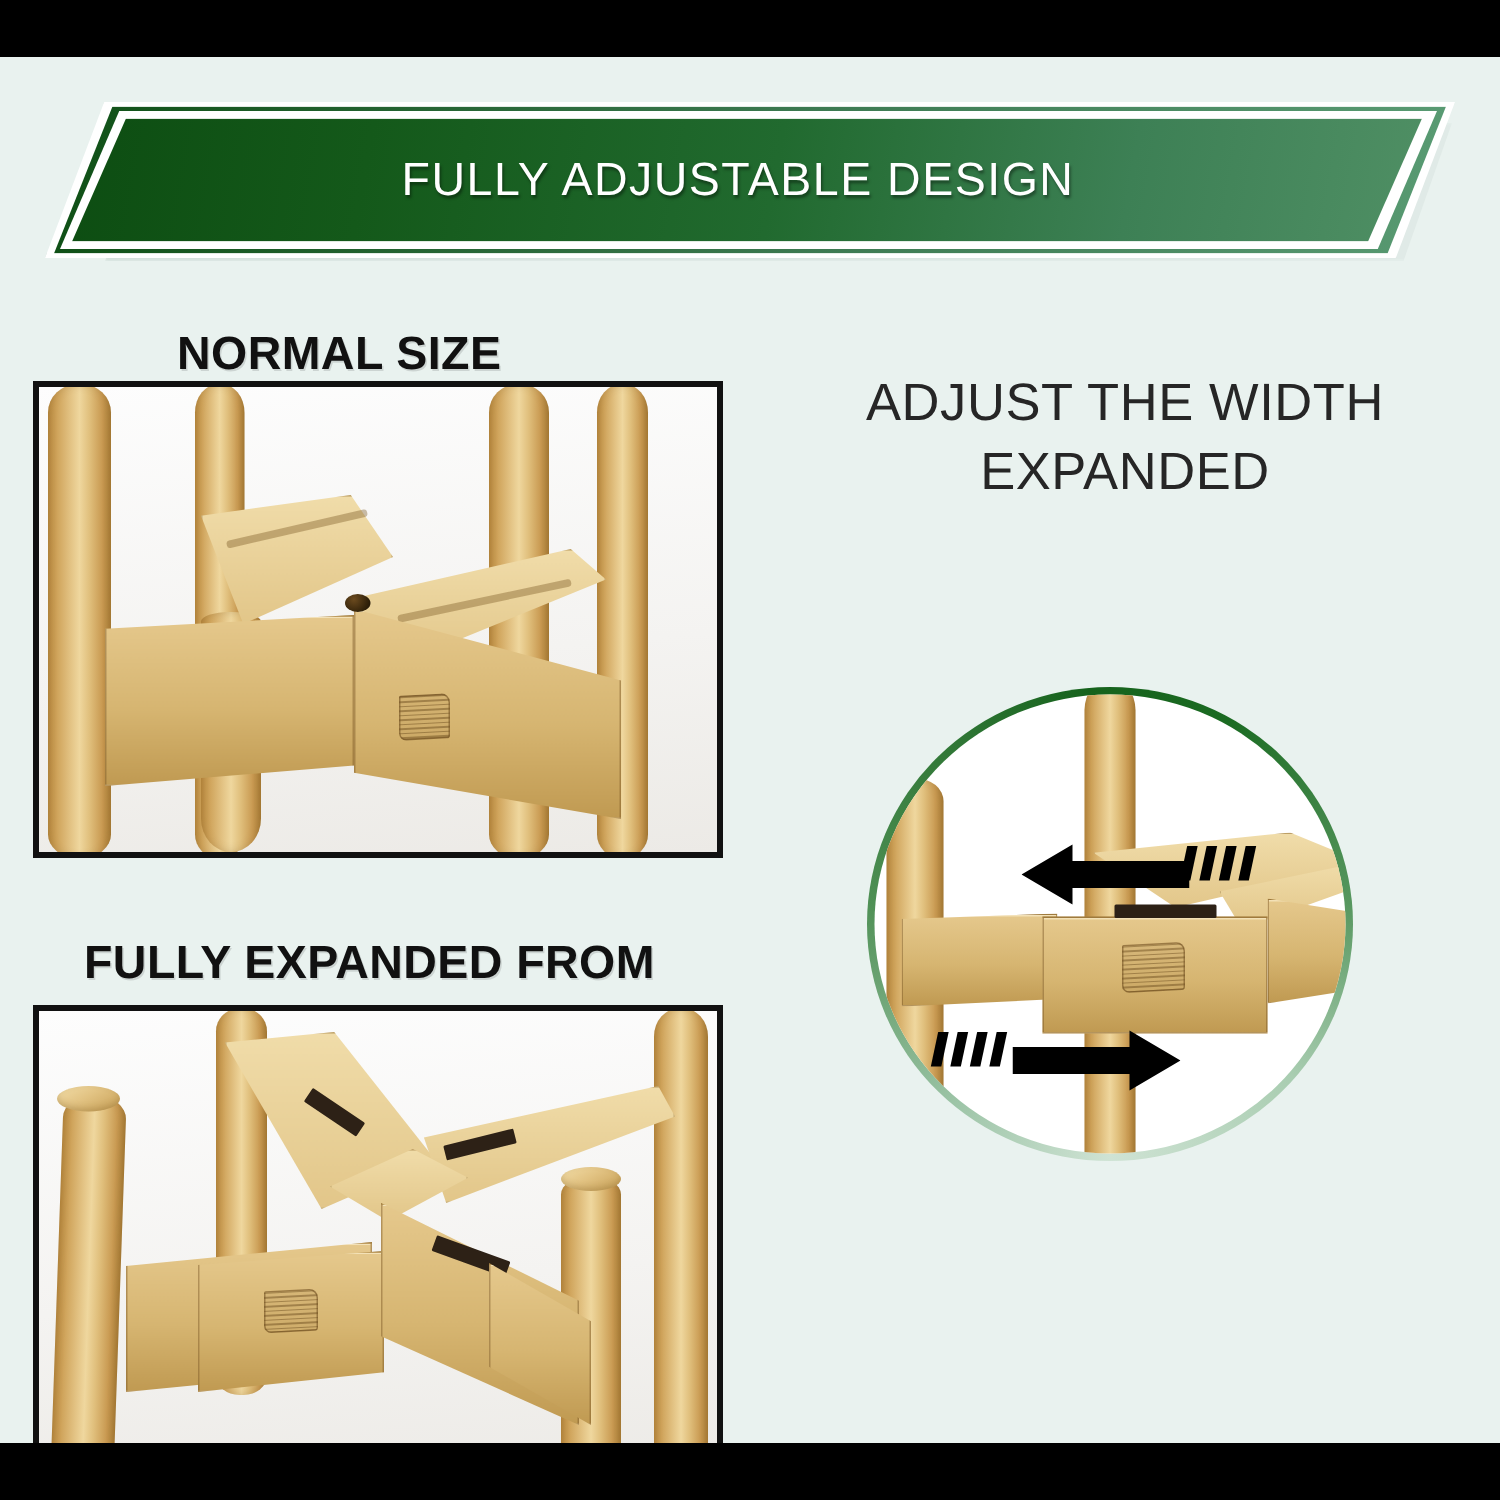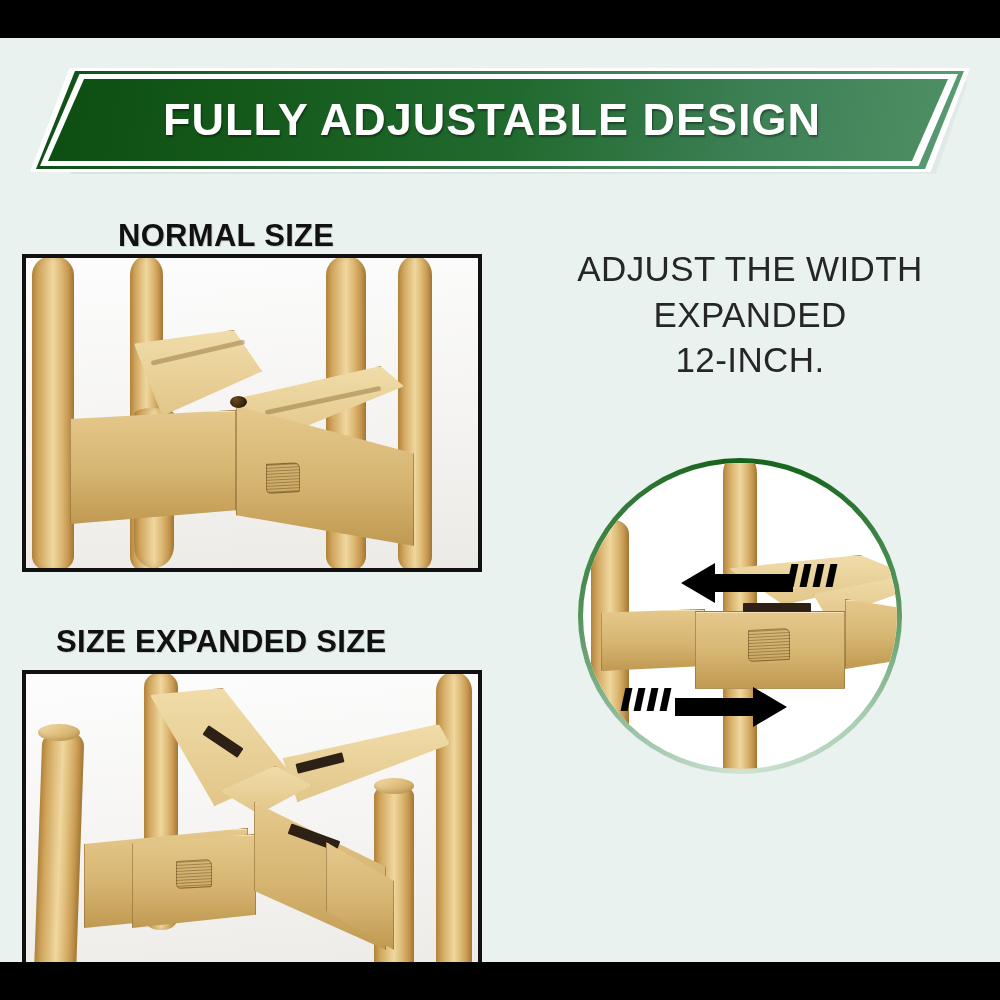--- a/index.html
+++ b/index.html
@@ -102,22 +102,22 @@
         #4f8f64 100%);
     clip-path: polygon(4.0% 0%, 100% 0%, 96.0% 100%, 0% 100%);
     display: flex;
     align-items: center;
     justify-content: center;
   }
 
   .banner-title {
     color: #ffffff;
     font-family: "Liberation Sans Narrow", "Liberation Sans", sans-serif;
-    font-weight: 700;
-    font-size: 45px;
+    font-weight: 400;
+    font-size: 31px;
     letter-spacing: 1.0px;
     white-space: nowrap;
     text-shadow: 1px 2px 2px rgba(0,0,0,.40);
     transform: translateX(-6px);
   }
 
   
   .sec-label {
     position: absolute;
     font-weight: 700;
@@ -309,21 +309,21 @@
 
         <div class="brace-face" style="left:210px; top:148px; width:178px; height:140px;
                     clip-path: polygon(0% 0%, 100% 34%, 100% 100%, 0% 78%);"></div>
 
         <div class="stamp" style="left:240px; top:205px; width:34px; height:30px;"></div>
 
         <div class="pinhole" style="left:204px; top:138px; width:17px; height:12px;"></div>
       </div>
     </div>
 
-    <div class="sec-label" id="label-expanded">SIZE EXPANDED SIZE</div>
+    <div class="sec-label" id="label-expanded">FULLY EXPANDED FROM</div>
 
     <div class="photo-frame" id="photo-expanded">
       <div class="photo-stage">
 
         <div class="leg" style="left:12px; top:56px; width:42px; height:258px; transform: rotate(2deg);"></div>
         <div class="leg-top" style="left:12px; top:50px; width:42px; height:17px;"></div>
 
         <div class="leg" style="left:118px; top:-2px; width:34px; height:258px;"></div>
 
         <div class="leg" style="left:348px; top:110px; width:40px; height:205px;"></div>
@@ -354,21 +354,20 @@
         <div class="slot" style="left:262px; top:158px; width:52px; height:11px; transform: rotate(20deg);"></div>
 
         <div class="brace-face" style="left:300px; top:168px; width:68px; height:108px;
                     clip-path: polygon(0% 0%, 100% 36%, 100% 100%, 0% 64%);"></div>
       </div>
     </div>
 
     <div class="copy-block">
       <span class="copy-line">ADJUST THE WIDTH</span>
       <span class="copy-line">EXPANDED</span>
-      <span class="copy-line">12-INCH.</span>
     </div>
 
     <div class="circle-wrap">
       <div class="circle-ring"></div>
       <div class="circle-inner">
 
         <div class="leg" style="left:140px; top:-10px; width:34px; height:340px;"></div>
 
         <div class="leg" style="left:8px; top:56px; width:38px; height:250px;"></div>
 

